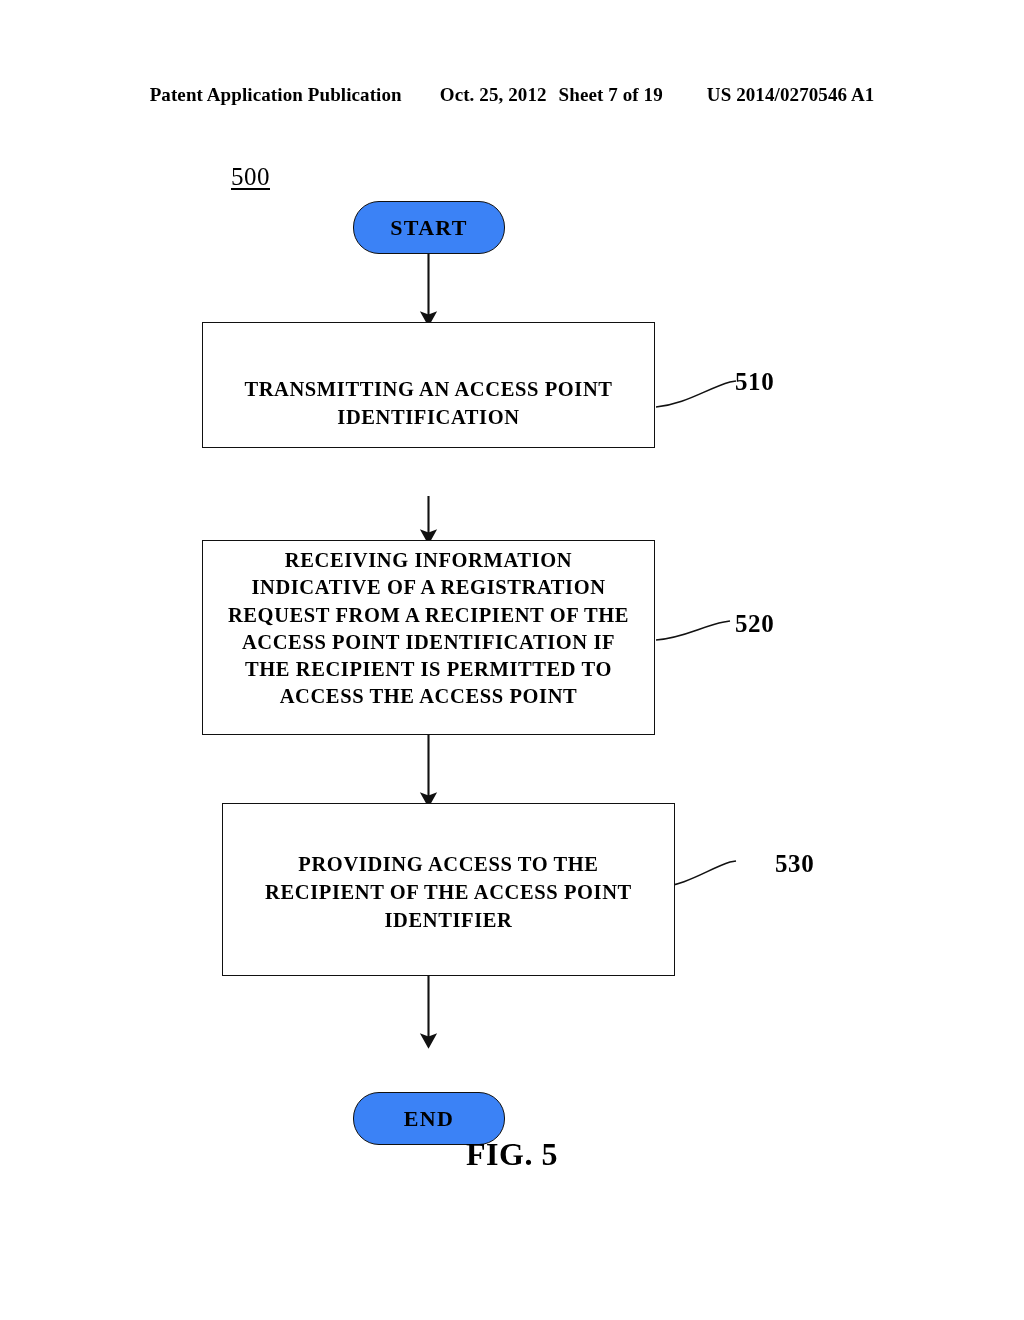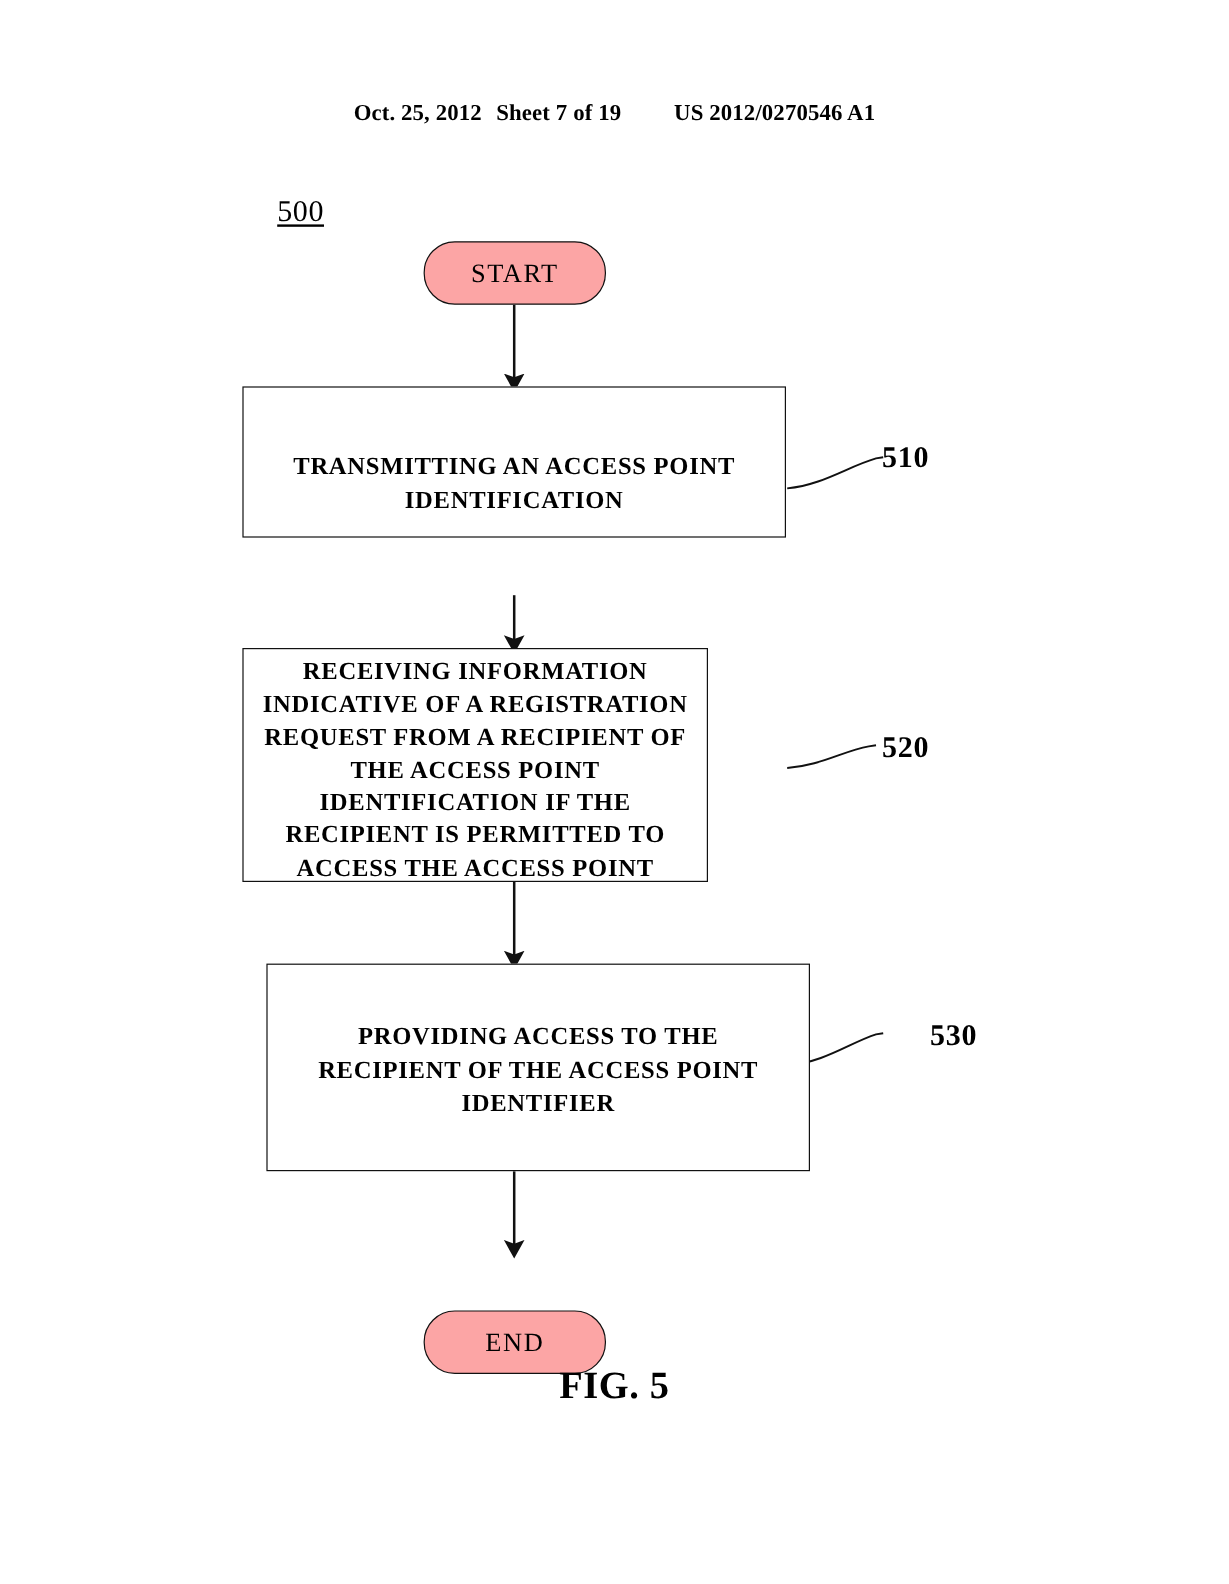--- a/index.html
+++ b/index.html
@@ -57,24 +57,24 @@
 
   
   .terminator {
     position: absolute;
     box-sizing: border-box;
     border: 1.6px solid #111;
     border-radius: 26px;
     display: flex;
     align-items: center;
     justify-content: center;
-    font-weight: normal;
+    font-weight: bold;
     font-size: 22px;
     letter-spacing: 1.3px;
-    background: #fca5a5;
+    background: #3b82f6;
   }
   #node-start { left: 353px; top: 201px;  width: 152px; height: 53px; }
   #node-end   { left: 353px; top: 1044px; width: 152px; height: 53px; margin-top: 48px; }
 
   
   .process-box {
     position: absolute;
     box-sizing: border-box;
     border: 1.6px solid #111;
     background: #fff;
@@ -86,21 +86,21 @@
   }
   .process-box .box-text {
     width: 92%;
     font-size: 20.5px;
     line-height: 1.37;
   }
 
   #box-510 { left: 202px; top: 322px; width: 453px; height: 126px; align-items: flex-start; }
   #box-510 .box-text { padding-top: 52px; }
 
-  #box-520 { left: 202px; top: 540px; width: 388px; height: 195px; align-items: flex-start; }
+  #box-520 { left: 202px; top: 540px; width: 453px; height: 195px; align-items: flex-start; }
   #box-520 .box-text { padding-top: 6px; line-height: 1.33; }
 
   #box-530 { left: 202px; top: 803px; width: 453px; height: 173px; align-items: flex-start; margin-left: 20px; }
   #box-530 .box-text { padding-top: 46px; }
 
   
   .ref-label {
     position: absolute;
     font-size: 25px;
     font-weight: bold;
@@ -128,23 +128,24 @@
     text-align: center;
     font-size: 32px;
     font-weight: bold;
     letter-spacing: 0.5px;
   }
 </style>
 </head>
 <body>
 
 <div id="page-header">
+  <span class="hdr-pub">Patent Application Publication</span>
   <span class="hdr-date">Oct. 25, 2012</span>
   <span class="hdr-sheet">Sheet 7 of 19</span>
-  <span class="hdr-patno">US 2012/0270546 A1</span>
+  <span class="hdr-patno">US 2014/0270546 A1</span>
 </div>
 
 <div id="figure">
 
   <div class="ref-500">500</div>
 
   <svg id="connectors" viewBox="0 0 1024 1320" width="1024" height="1320" aria-hidden="true">
     <defs>
       <marker id="arrowhead" markerWidth="9" markerHeight="9" refX="3.2" refY="4.5" orient="auto" markerUnits="strokeWidth">
         <path d="M0,0.4 L7.4,4.5 L0,8.6 L1.5,4.5 Z" fill="#111"></path>

